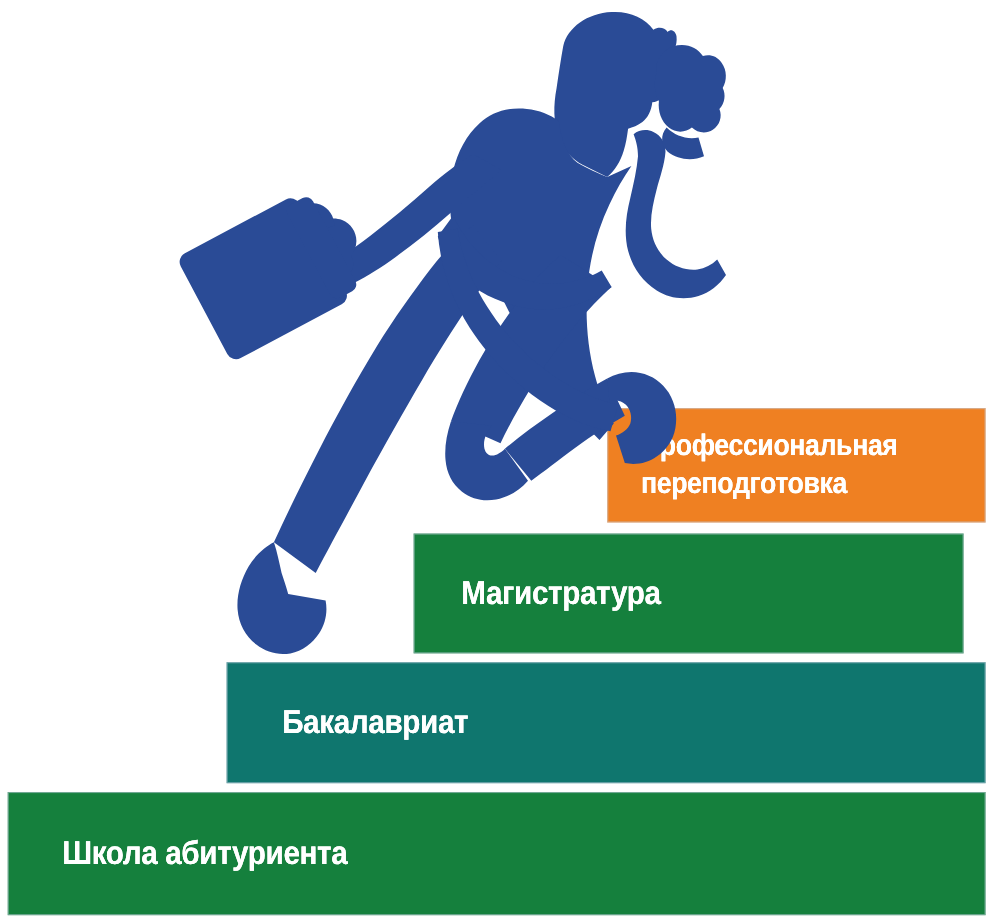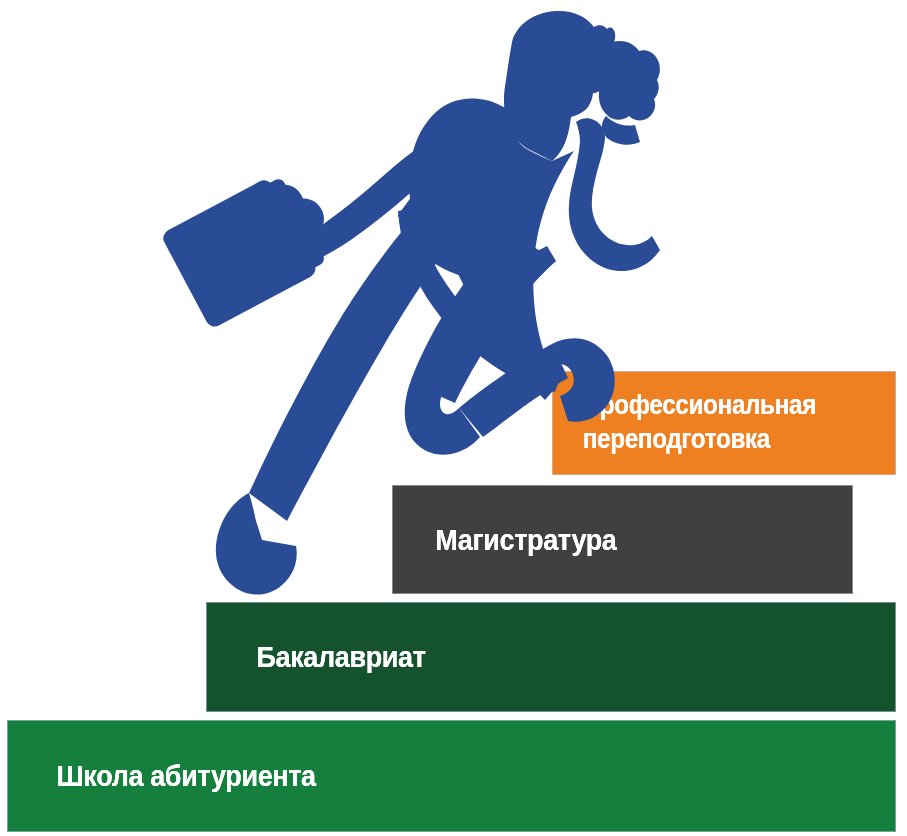--- a/index.html
+++ b/index.html
@@ -42,30 +42,29 @@
     background: #ef8022;
   }
   #step-prof .step-label {
     padding-left: 33px;
     font-size: 27px;
     line-height: 1.25;
   }
 
   #step-mag {
     left: 376px;  top: 485px;
-    width: 461px; height: 109px;
-    background: #404040;
-    margin-left: 16px;
+    width: 500px; height: 109px;
+    background: #15803d;
   }
   #step-mag .step-label { padding-left: 47px; }
 
   #step-bak {
     left: 206px;  top: 602px;
     width: 690px; height: 110px;
-    background: #14532d;
+    background: #0f766e;
   }
   #step-bak .step-label { padding-left: 55px; }
 
   #step-shk {
     left: 7px;    top: 720px;
     width: 889px; height: 112px;
     background: #15803d;
   }
   #step-shk .step-label { padding-left: 54px; }
 

